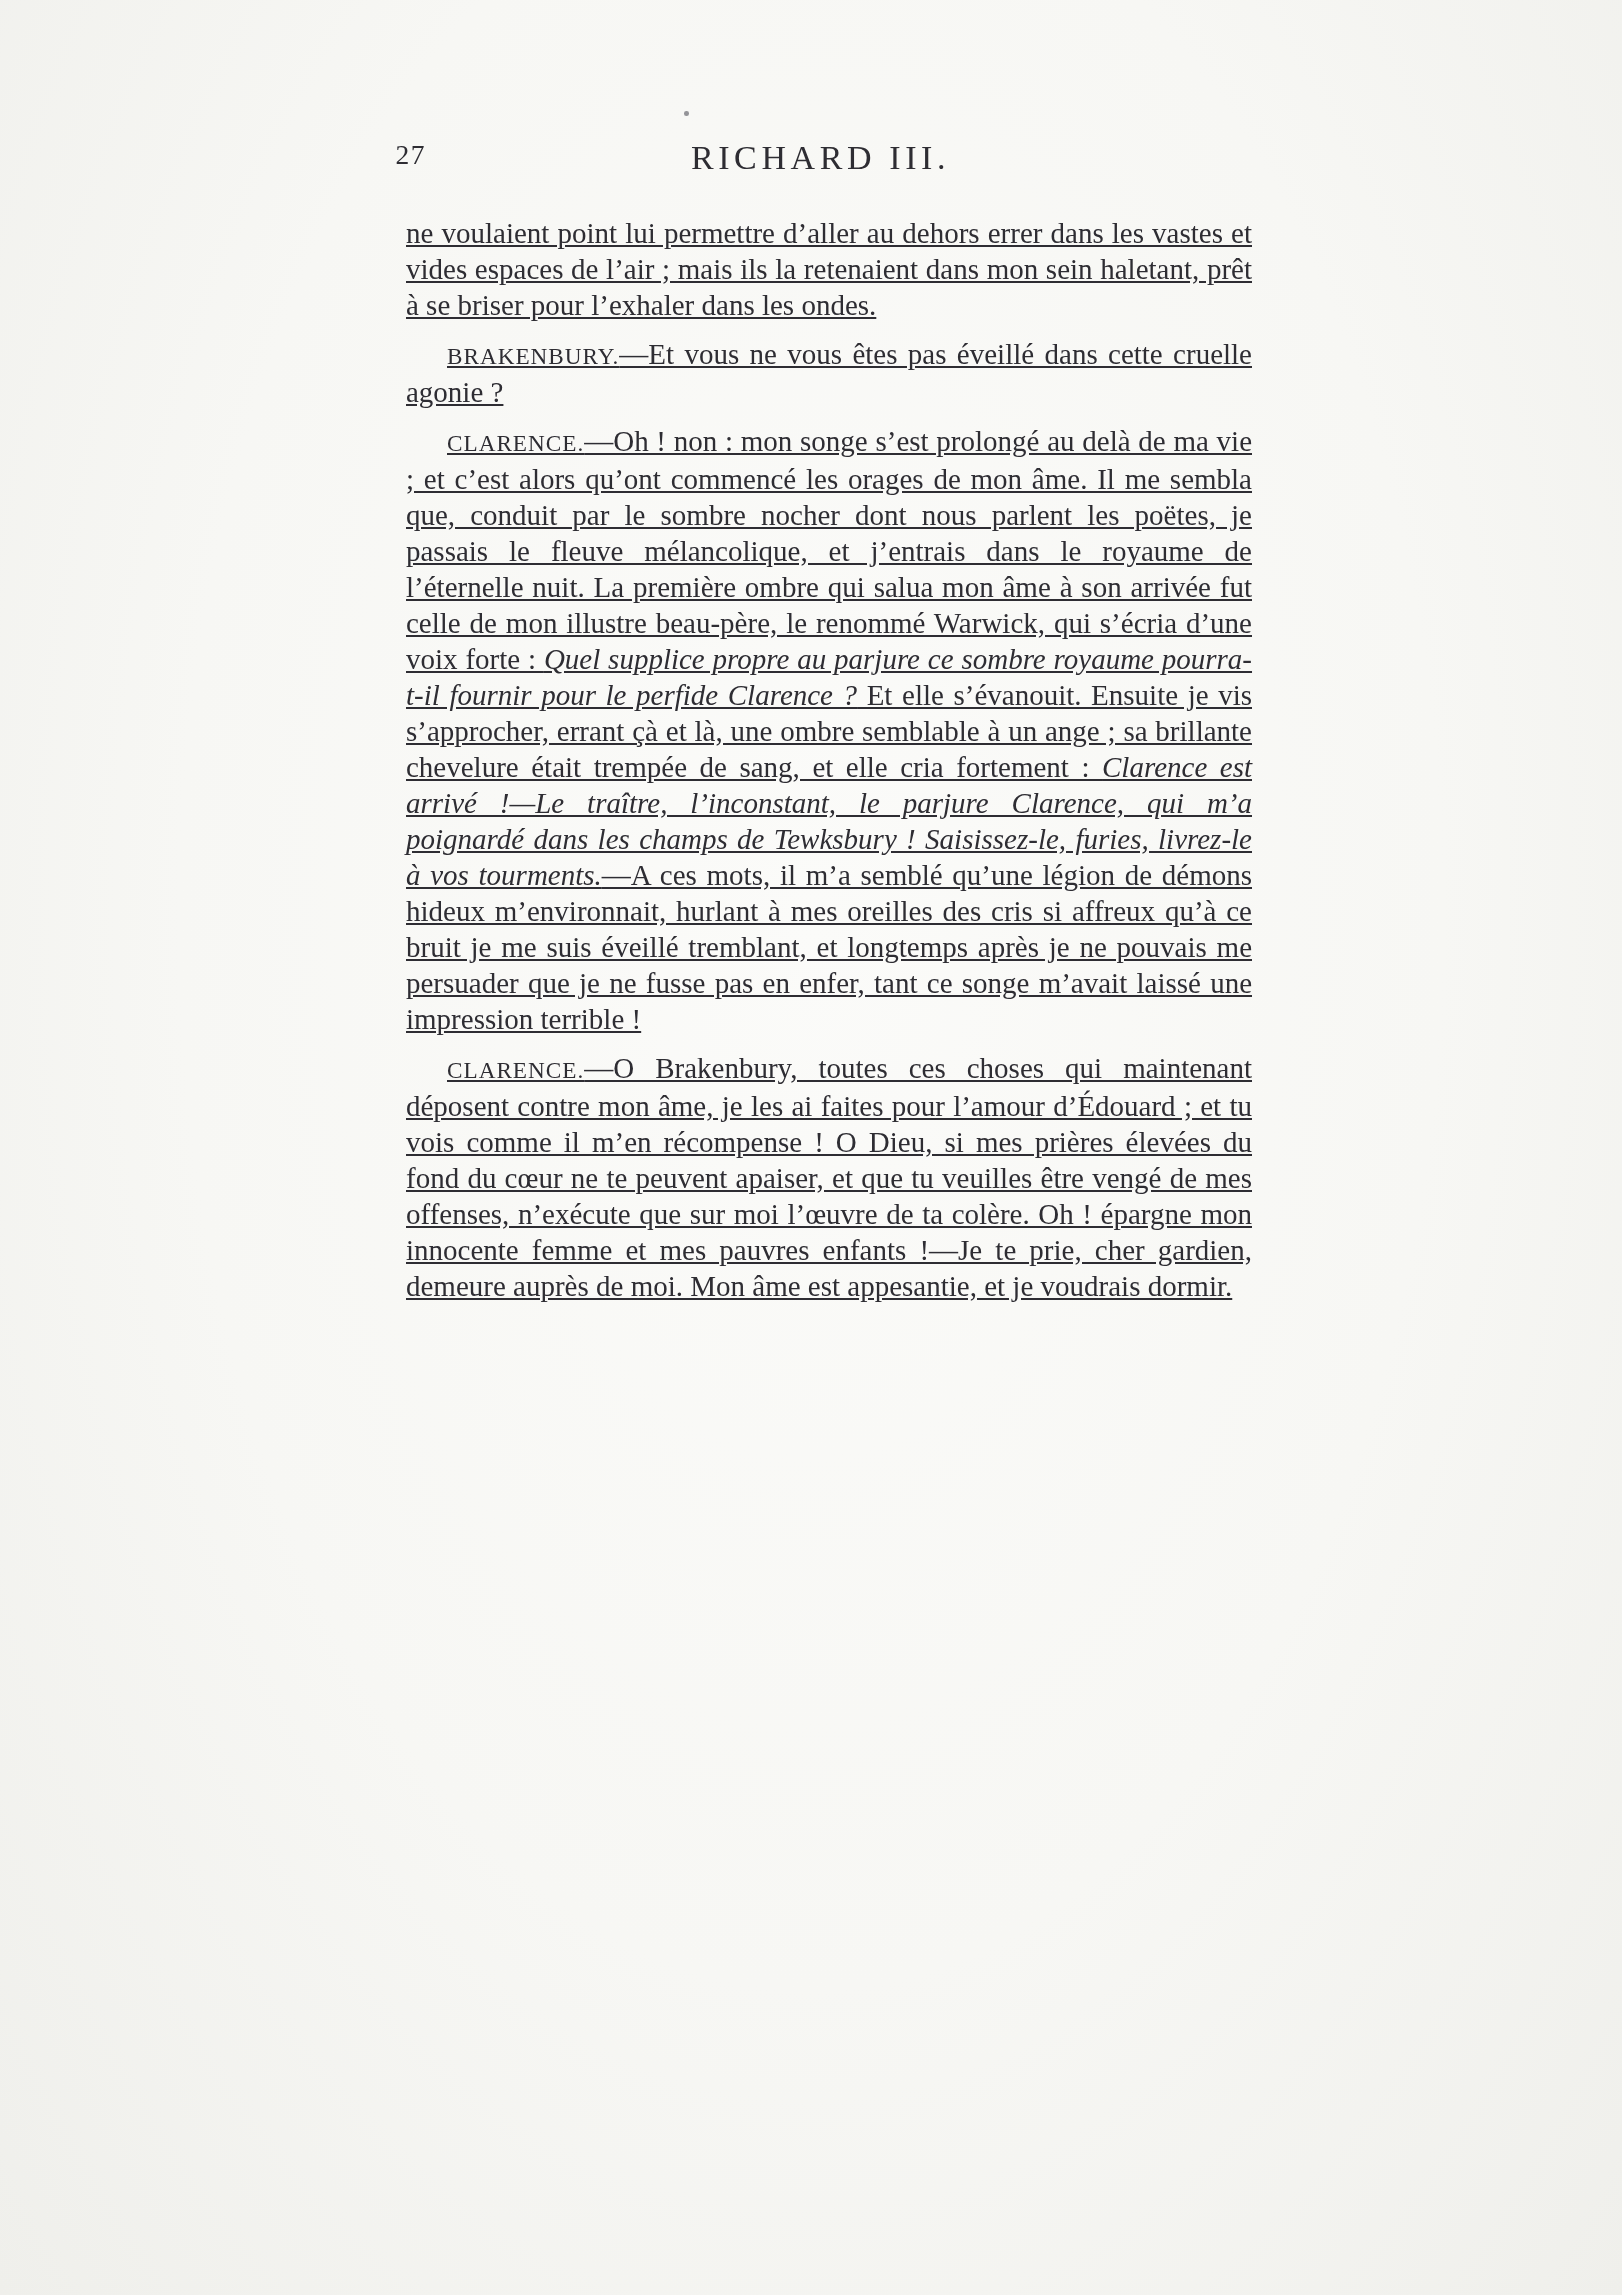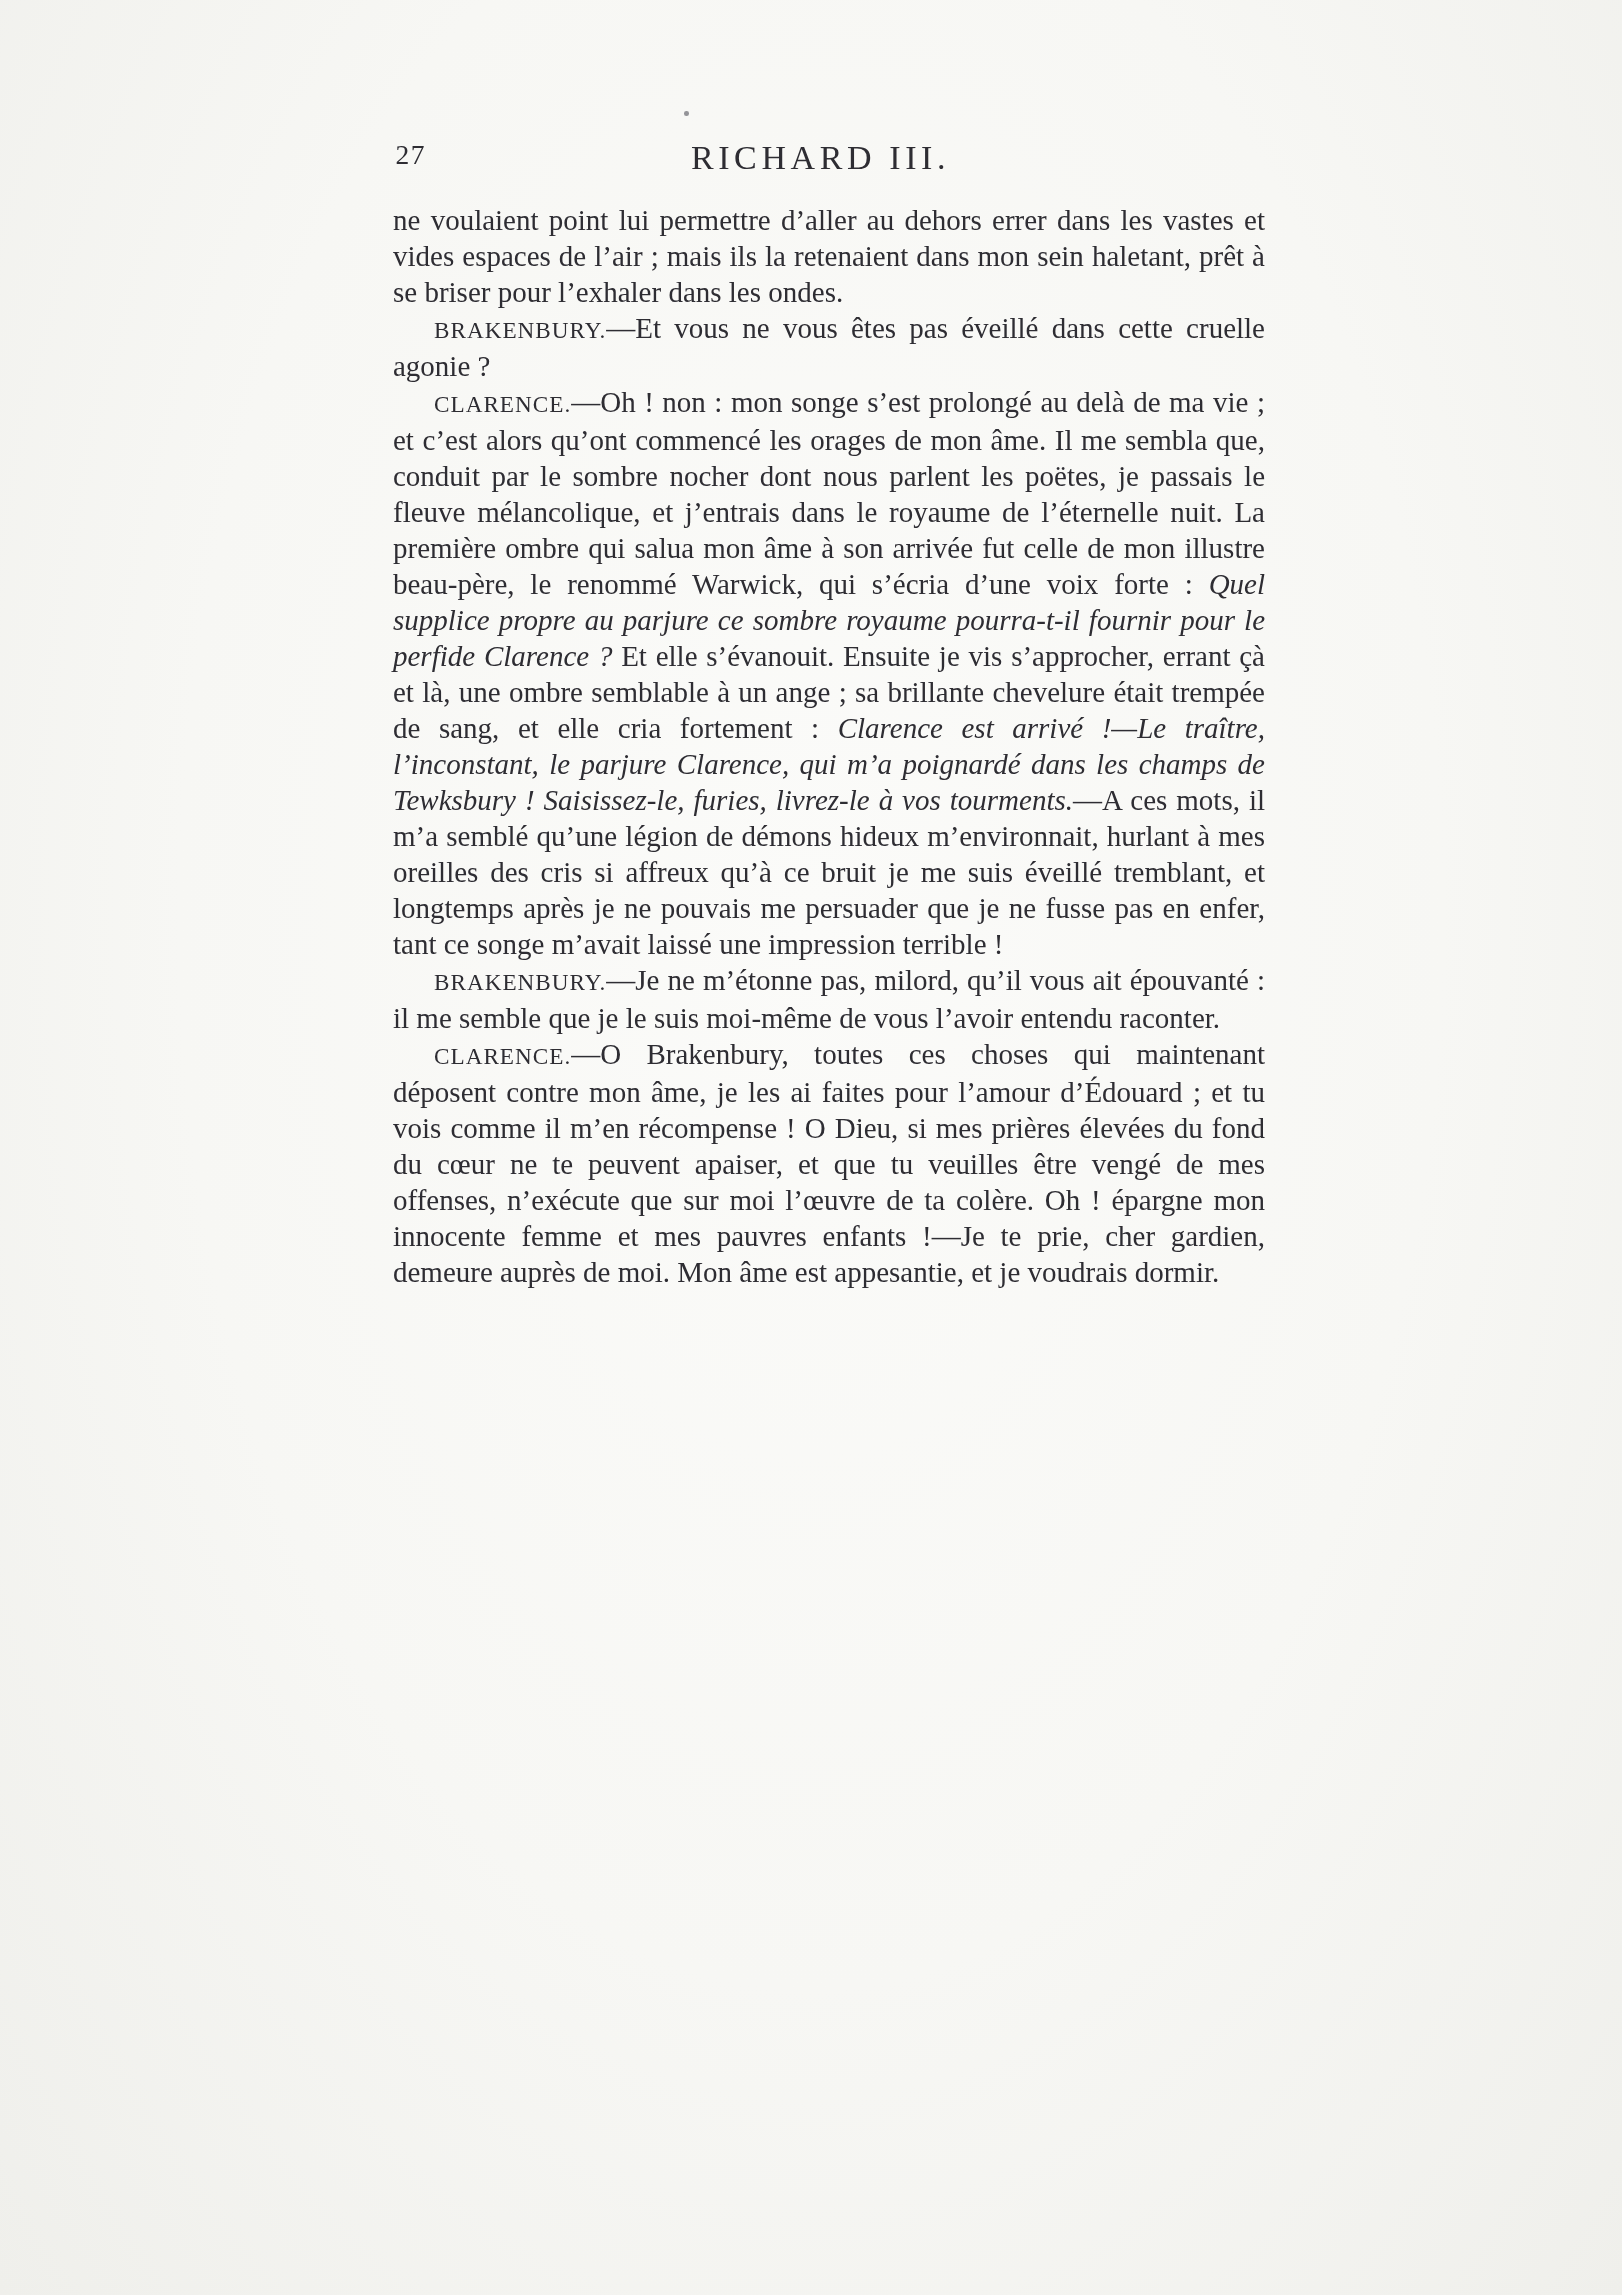--- a/index.html
+++ b/index.html
@@ -43,22 +43,23 @@
   .text-block {
     position: absolute;
     top: 202px;
     left: 393px;
     width: 872px;
     font-size: 29px;
     line-height: 36px;
     text-align: justify;
   }
   .para {
-    margin: 0;
+    margin: 13px;
     padding: 0;
+    text-decoration: underline;
   }
   .para.indent {
     text-indent: 41px;
   }
   .seg-normal {
     font-style: normal;
   }
   .seg-italic {
     font-style: italic;
   }
@@ -84,17 +85,16 @@
 <div class="scan-page">
   <div class="artifact-dot"></div>
   <div class="page-header">
     <span class="page-number">27</span>
     <span class="running-title">RICHARD III.</span>
   </div>
   <div class="text-block">
       <p class="para"><span class="seg-normal">ne voulaient point lui permettre d’aller au dehors errer dans les vastes et vides espaces de l’air ; mais ils la retenaient dans mon sein haletant, prêt à se briser pour l’exhaler dans les ondes.</span></p>
       <p class="para indent"><span class="seg-speaker">BRAKENBURY.</span><span class="seg-normal">—Et vous ne vous êtes pas éveillé dans cette cruelle agonie ?</span></p>
       <p class="para indent"><span class="seg-speaker">CLARENCE.</span><span class="seg-normal">—Oh ! non : mon songe s’est prolongé au delà de ma vie ; et c’est alors qu’ont commencé les orages de mon âme. Il me sembla que, conduit par le sombre nocher dont nous parlent les poëtes, je passais le fleuve mélancolique, et j’entrais dans le royaume de l’éternelle nuit. La première ombre qui salua mon âme à son arrivée fut celle de mon illustre beau-père, le renommé Warwick, qui s’écria d’une voix forte : </span><span class="seg-italic">Quel supplice propre au parjure ce sombre royaume pourra-t-il fournir pour le perfide Clarence ?</span><span class="seg-normal"> Et elle s’évanouit. Ensuite je vis s’approcher, errant çà et là, une ombre semblable à un ange ; sa brillante chevelure était trempée de sang, et elle cria fortement : </span><span class="seg-italic">Clarence est arrivé !—Le traître, l’inconstant, le parjure Clarence, qui m’a poignardé dans les champs de Tewksbury ! Saisissez-le, furies, livrez-le à vos tourments.</span><span class="seg-normal">—A ces mots, il m’a semblé qu’une légion de démons hideux m’environnait, hurlant à mes oreilles des cris si affreux qu’à ce bruit je me suis éveillé tremblant, et longtemps après je ne pouvais me persuader que je ne fusse pas en enfer, tant ce songe m’avait laissé une impression terrible !</span></p>
-      <p class="para indent"><span class="seg-speaker">BRAKENBURY.</span><span class="seg-normal">—Je ne m’étonne pas, milord, qu’il vous ait épouvanté : il me semble que je le suis moi-même de vous l’avoir entendu raconter.</span></p>
       <p class="para indent"><span class="seg-speaker">CLARENCE.</span><span class="seg-normal">—O Brakenbury, toutes ces choses qui maintenant déposent contre mon âme, je les ai faites pour l’amour d’Édouard ; et tu vois comme il m’en récompense ! O Dieu, si mes prières élevées du fond du cœur ne te peuvent apaiser, et que tu veuilles être vengé de mes offenses, n’exécute que sur moi l’œuvre de ta colère. Oh ! épargne mon innocente femme et mes pauvres enfants !—Je te prie, cher gardien, demeure auprès de moi. Mon âme est appesantie, et je voudrais dormir.</span></p>
     </div>
 </div>
 
 
 </body></html>

